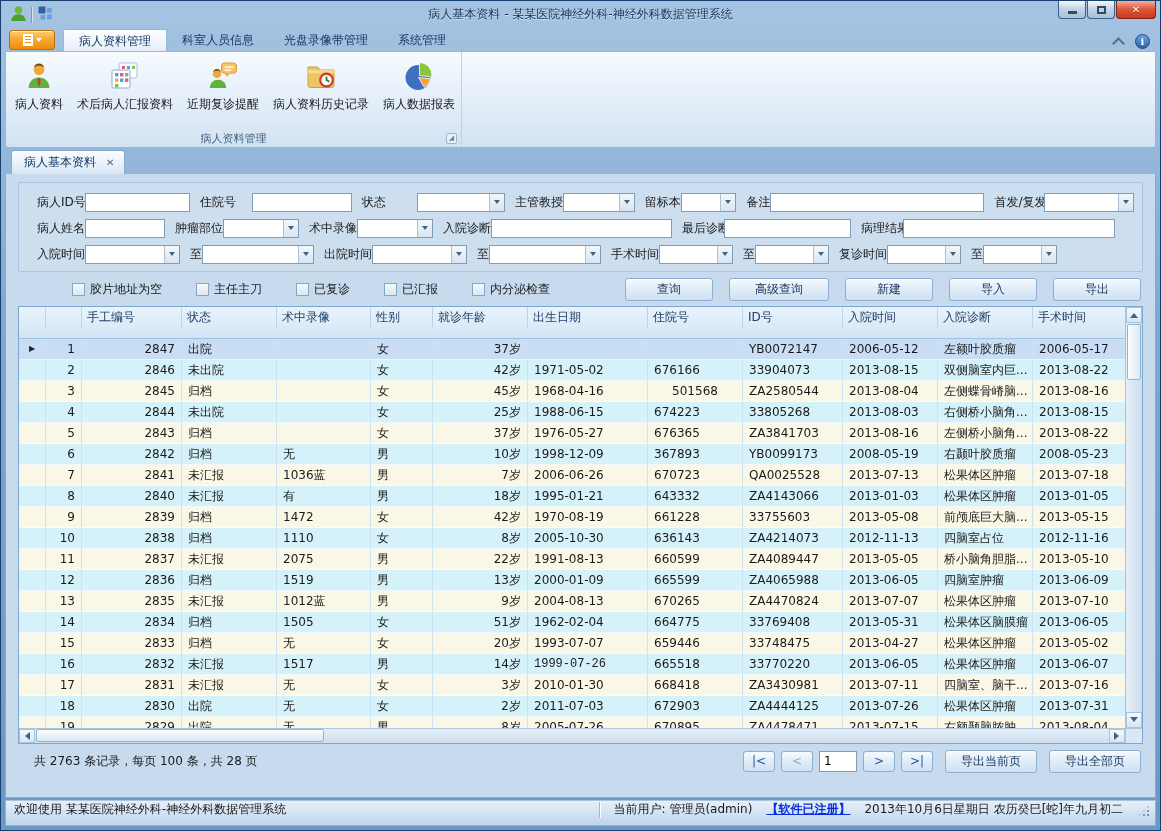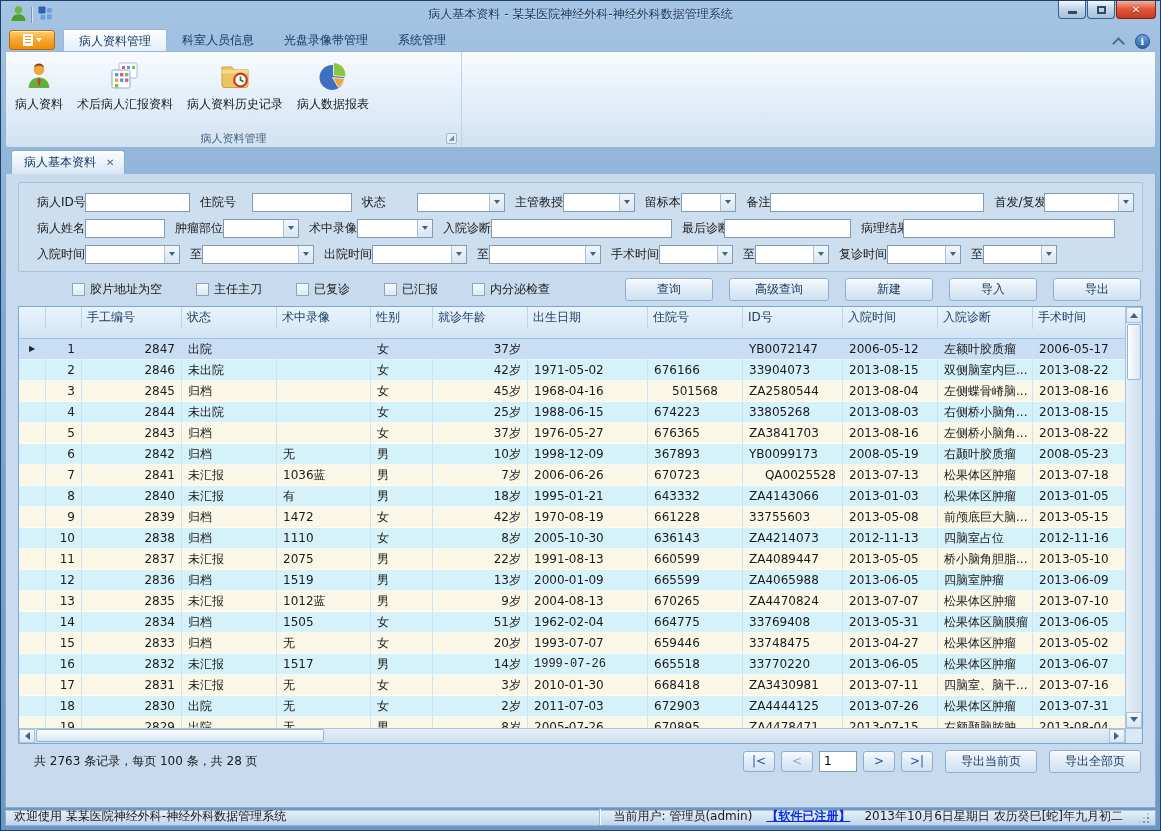--- a/index.html
+++ b/index.html
@@ -115,22 +115,22 @@
   .pager-row { display:flex; align-items:center; height:34px; flex:0 0 auto; padding:0 2px; }
   .psummary { padding-left:14px; }
   .pctrls { margin-left:auto; display:flex; align-items:center; gap:6px; }
   .pbtn { width:32px; height:21px; border:1px solid #8eadd1; border-radius:3px; color:#2b55a0;
           background:linear-gradient(#f6fafd,#e2edf8 45%,#cfe1f2); display:flex; align-items:center; justify-content:center; font:inherit; }
   .pbtn.disabled { color:#9aa7b5; }
   .pageno { width:38px; height:21px; border:1px solid #7f9db9; background:#fff; text-align:left; padding:0 4px; font:inherit; }
   .ebtn { min-width:92px; margin-left:6px; height:23px; }
 
   
-  .statusbar { height:16px; flex:0 0 auto; background:linear-gradient(#e6f0fa,#c2d7ec 60%,#b3ccе6); background:linear-gradient(#e6f0fa,#bfd5eb);
-               border:1px solid #8fb0cf; border-top:1px solid #a9c4dd; display:flex; align-items:flex-end; margin-top:2px; }
+  .statusbar { height:26px; flex:0 0 auto; background:linear-gradient(#e6f0fa,#c2d7ec 60%,#b3ccе6); background:linear-gradient(#e6f0fa,#bfd5eb);
+               border:1px solid #8fb0cf; border-top:1px solid #a9c4dd; display:flex; align-items:flex-start; margin-top:2px; }
   .sb-left { padding-left:8px; color:#1a1a1a; }
   .sb-right { margin-left:auto; display:flex; align-items:center; gap:14px; padding-right:6px; }
   .sb-sep { width:1px; height:16px; background:#9fb9d4; box-shadow:1px 0 0 #fff; }
   .reg-link { color:#0a2ce0; text-decoration:underline; font-weight:bold; }
   .grip { width:12px; height:12px; position:relative; }
   .grip::before { content:""; position:absolute; right:0; bottom:0; width:2px; height:2px; background:#7d97b2;
                   box-shadow:-4px 0 0 #7d97b2, 0 -4px 0 #7d97b2, -4px -4px 0 #b9cde0, -8px 0 0 #b9cde0, 0 -8px 0 #b9cde0; }
 </style>
 </head>
 <body>
@@ -215,20 +215,33 @@
                 <rect x="11" y="18.5" width="3.4" height="3.4" fill="#4aa3e0"></rect>
                 <rect x="16" y="18.5" width="3.4" height="3.4" fill="#e4529b"></rect>
                 <rect x="6" y="24" width="3.4" height="3.4" fill="#7cc24a"></rect>
               </svg>
           </span>
           <span class="rlbl">术后病人汇报资料</span>
         </div>
         <div class="rbtn">
           <span class="ric">
             <svg width="32" height="32" viewBox="0 0 32 32">
+                <path d="M17.5 3h9a3 3 0 0 1 3 3v4.2a3 3 0 0 1-3 3h-3.4l-3.6 2.9v-2.9h-2a3 3 0 0 1-3-3V6a3 3 0 0 1 3-3z" fill="#f8c26b" stroke="#e09a34"></path>
+                <rect x="17.5" y="6.4" width="9" height="1.4" fill="#fff"></rect>
+                <rect x="17.5" y="9.4" width="6.5" height="1.4" fill="#fff"></rect>
+                <circle cx="10" cy="13.8" r="4.3" fill="#f0a83c"></circle>
+                <path d="M6 12.3c.5-2.1 2-3.3 4-3.3s3.5 1.2 4 3.3c-1.2-1.1-2.4-1.5-4-1.5s-2.8.4-4 1.5z" fill="#7a4a1e"></path>
+                <path d="M2.8 28c.3-5.1 3.5-8.2 8.2-8.2s7.9 3.1 8.2 8.2z" fill="#5fb23c"></path>
+              </svg>
+          </span>
+          <span class="rlbl">近期复诊提醒</span>
+        </div>
+        <div class="rbtn">
+          <span class="ric">
+            <svg width="32" height="32" viewBox="0 0 32 32">
                 <path d="M3 7h9.5l3 3H29v15a2.5 2.5 0 0 1-2.5 2.5h-21A2.5 2.5 0 0 1 3 25z" fill="#edc463" stroke="#c9a23e"></path>
                 <path d="M3 10h26v3.5H3z" fill="#f6d98c"></path>
                 <circle cx="21.5" cy="20" r="6.3" fill="#fdfdfd" stroke="#cf3b2a" stroke-width="2.2"></circle>
                 <path d="M21.5 16.6V20l2.9 1.8" stroke="#2a7c2a" stroke-width="1.7" fill="none"></path>
               </svg>
           </span>
           <span class="rlbl">病人资料历史记录</span>
         </div>
         <div class="rbtn">
           <span class="ric">
@@ -506,21 +519,21 @@
           <div class="grow ivory">
             <div class="gcell selcell" style="width: 27px;"></div>
             <div class="gcell right" style="width: 36px;">7</div>
             <div class="gcell right" style="width: 100px;">2841</div>
             <div class="gcell" style="width: 95px;">未汇报</div>
             <div class="gcell" style="width: 94px;">1036蓝</div>
             <div class="gcell" style="width: 62px;">男</div>
             <div class="gcell right" style="width: 95px;">7岁</div>
             <div class="gcell" style="width: 120px;">2006-06-26</div>
             <div class="gcell" style="width: 95px;">670723</div>
-            <div class="gcell" style="width: 100px; text-align: right;">QA0025528</div>
+            <div class="gcell" style="width: 100px;">QA0025528</div>
             <div class="gcell" style="width: 95px;">2013-07-13</div>
             <div class="gcell" style="width: 95px;">松果体区肿瘤</div>
             <div class="gcell" style="width: 96px;">2013-07-18</div>
           </div>
           <div class="grow cyan">
             <div class="gcell selcell" style="width: 27px;"></div>
             <div class="gcell right" style="width: 36px;">8</div>
             <div class="gcell right" style="width: 100px;">2840</div>
             <div class="gcell" style="width: 95px;">未汇报</div>
             <div class="gcell" style="width: 94px;">有</div>

